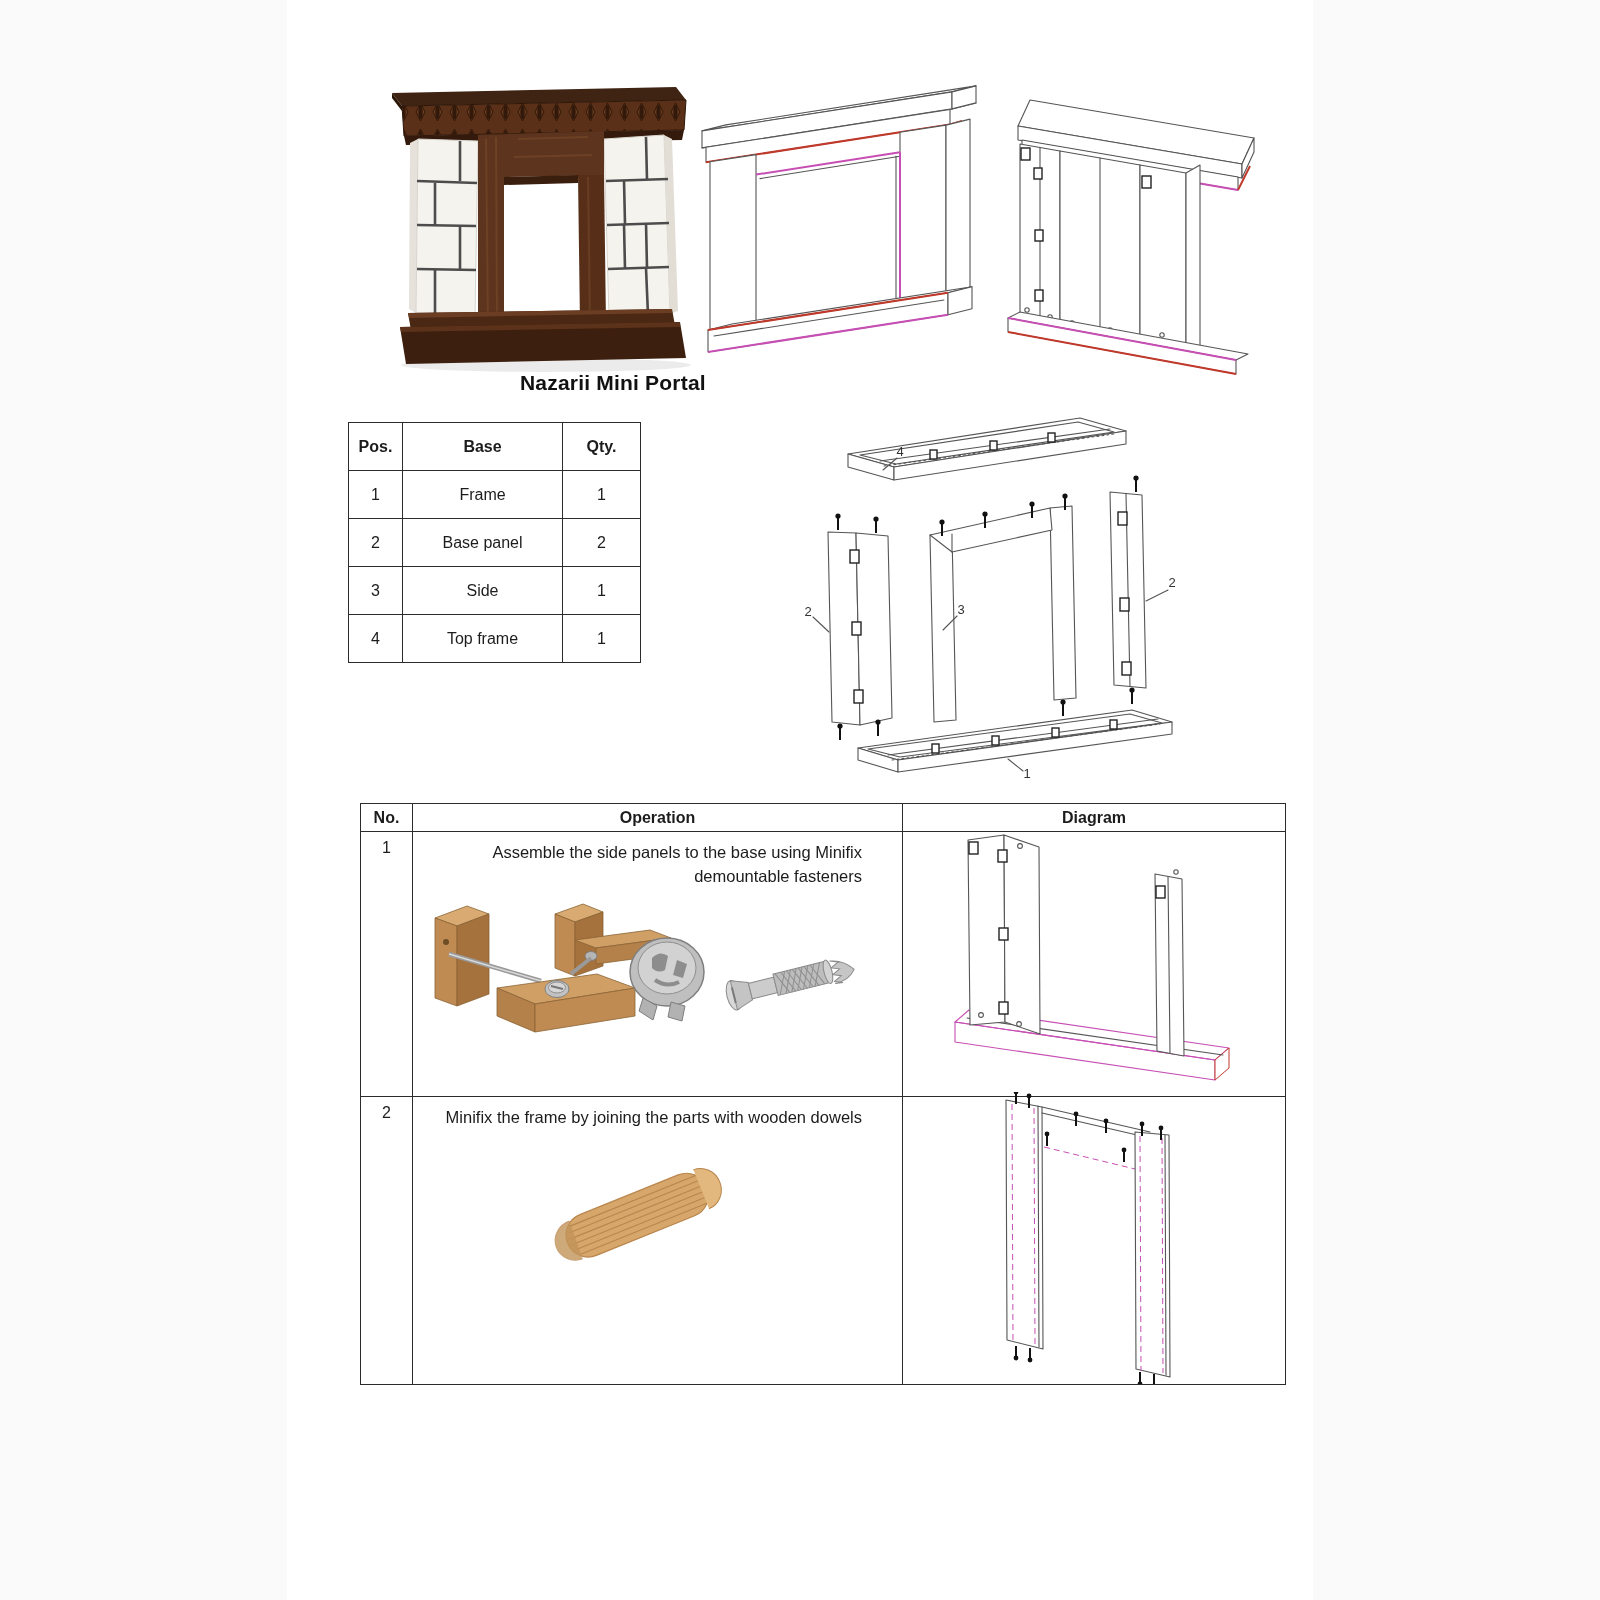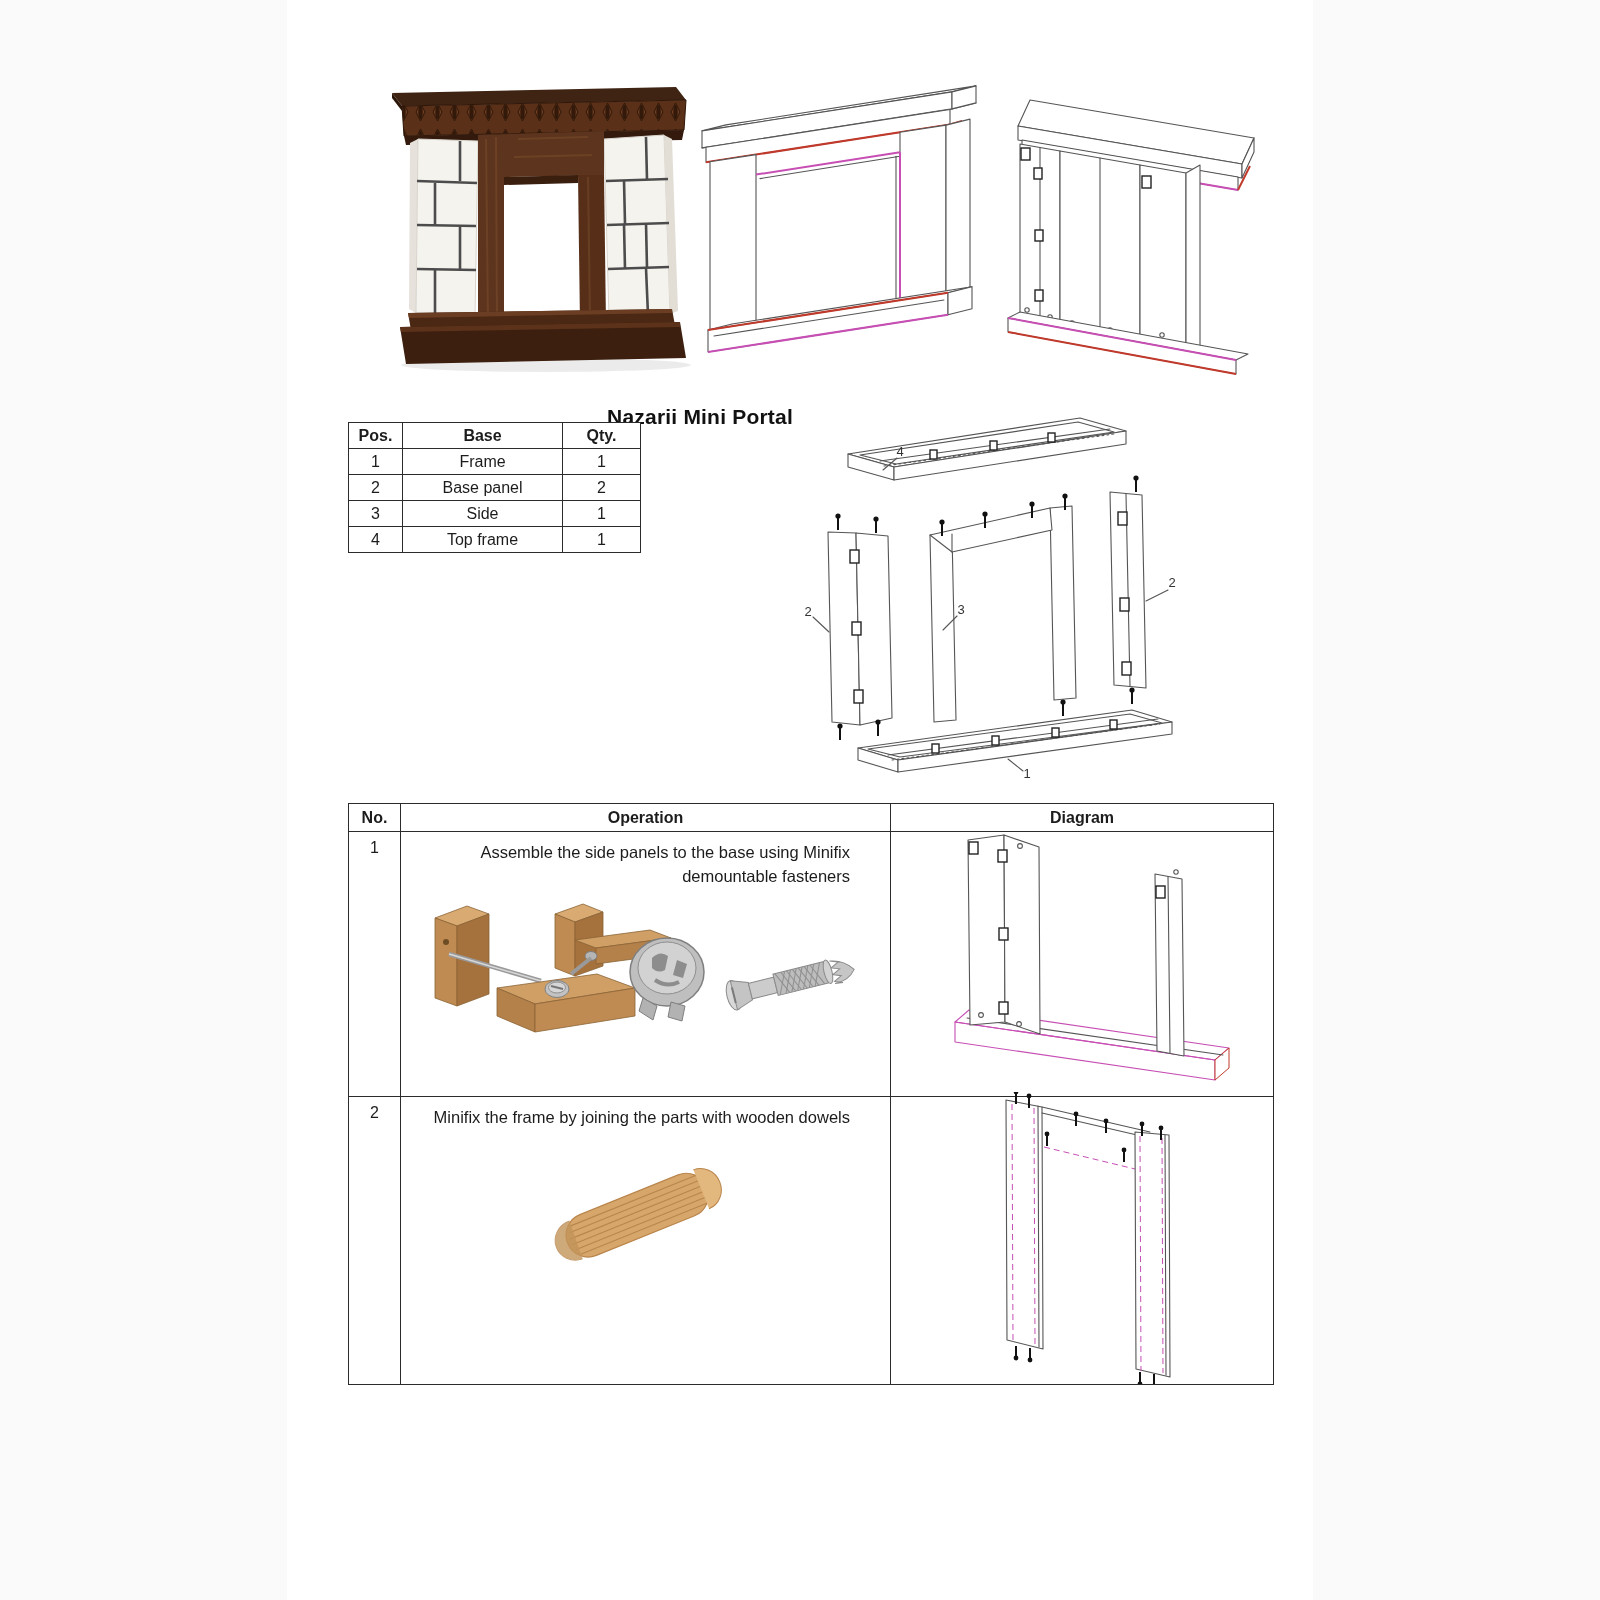--- a/index.html
+++ b/index.html
@@ -5,27 +5,27 @@
   html,body{margin:0;padding:0;background:#ffffff;}
   #canvas{position:relative;width:1600px;height:1600px;background:#ffffff;overflow:hidden;
           font-family:"Liberation Sans",sans-serif;color:#1f1f1f;}
   .band{position:absolute;top:0;height:1600px;background:#fafafa;}
   .abs{position:absolute;}
   
   table{border-collapse:collapse;table-layout:fixed;}
   .doc-table td,.doc-table th{border:1.6px solid #2b2b2b;font-size:16px;padding:0 6px;
         font-family:"Liberation Sans",sans-serif;color:#1c1c1c;background:#fff;}
   .doc-table th{font-weight:bold;}
-  #parts-table td,#parts-table th{text-align:center;height:25px;line-height:25px;padding:0 4px;}
+  #parts-table td,#parts-table th{text-align:center;height:25px;line-height:25px;padding:11px 4px;}
   #ops-table th{height:27px;text-align:center;}
   #ops-table td{vertical-align:top;}
   #ops-table td.num{text-align:center;padding-top:7px;}
   #ops-table p{margin:0;padding:9px 10px 0 11px;width:432px;font-size:16.5px;line-height:1.45;text-align:right;}
-  #page-title{position:absolute;left:520px;top:371px;width:360px;text-align:center;
-      font-size:21px;font-weight:bold;color:#111;letter-spacing:0.2px;margin-top:34px;}
+  #page-title{position:absolute;left:520px;top:371px;width:360px;
+      font-size:21px;font-weight:bold;color:#111;letter-spacing:0.2px;}
   svg{display:block;}
   .lineart{stroke:#555;stroke-width:1.1;fill:none;stroke-linejoin:round;stroke-linecap:round;}
   .lineartW{stroke:#555;stroke-width:1.1;fill:#ffffff;stroke-linejoin:round;}
   .red{stroke:#c0392b;}
   .mag{stroke:#c74fb4;}
   .magd{stroke:#c74fb4;stroke-dasharray:6 4;}
   .fit{fill:#ffffff;stroke:#222;stroke-width:1.4;}
   .pinl{stroke:#111;stroke-width:2;}
   .lbl{font-size:13px;fill:#333;}
 </style>
@@ -257,21 +257,21 @@
     <text class="lbl" x="28" y="216" text-anchor="middle">2</text>
     <line class="lineart" x1="33" y1="217" x2="49" y2="232"></line>
     <text class="lbl" x="181" y="214" text-anchor="middle">3</text>
     <line class="lineart" x1="177" y1="216" x2="163" y2="230"></line>
     <text class="lbl" x="392" y="187" text-anchor="middle">2</text>
     <line class="lineart" x1="388" y1="190" x2="366" y2="201"></line>
     <text class="lbl" x="247" y="378" text-anchor="middle">1</text>
     <line class="lineart" x1="243" y1="371" x2="228" y2="359"></line>
   </svg>
 
-  <table id="ops-table" class="doc-table abs" style="left:348px;top:803px;padding-left:44px;">
+  <table id="ops-table" class="doc-table abs" style="left:360px;top:803px;padding-left:44px;">
     <colgroup>
         <col style="width:52px">
         <col style="width:490px">
         <col style="width:383px">
       </colgroup>
     <tbody>
         <tr>
       <th>No.</th>
       <th>Operation</th>
       <th>Diagram</th>

